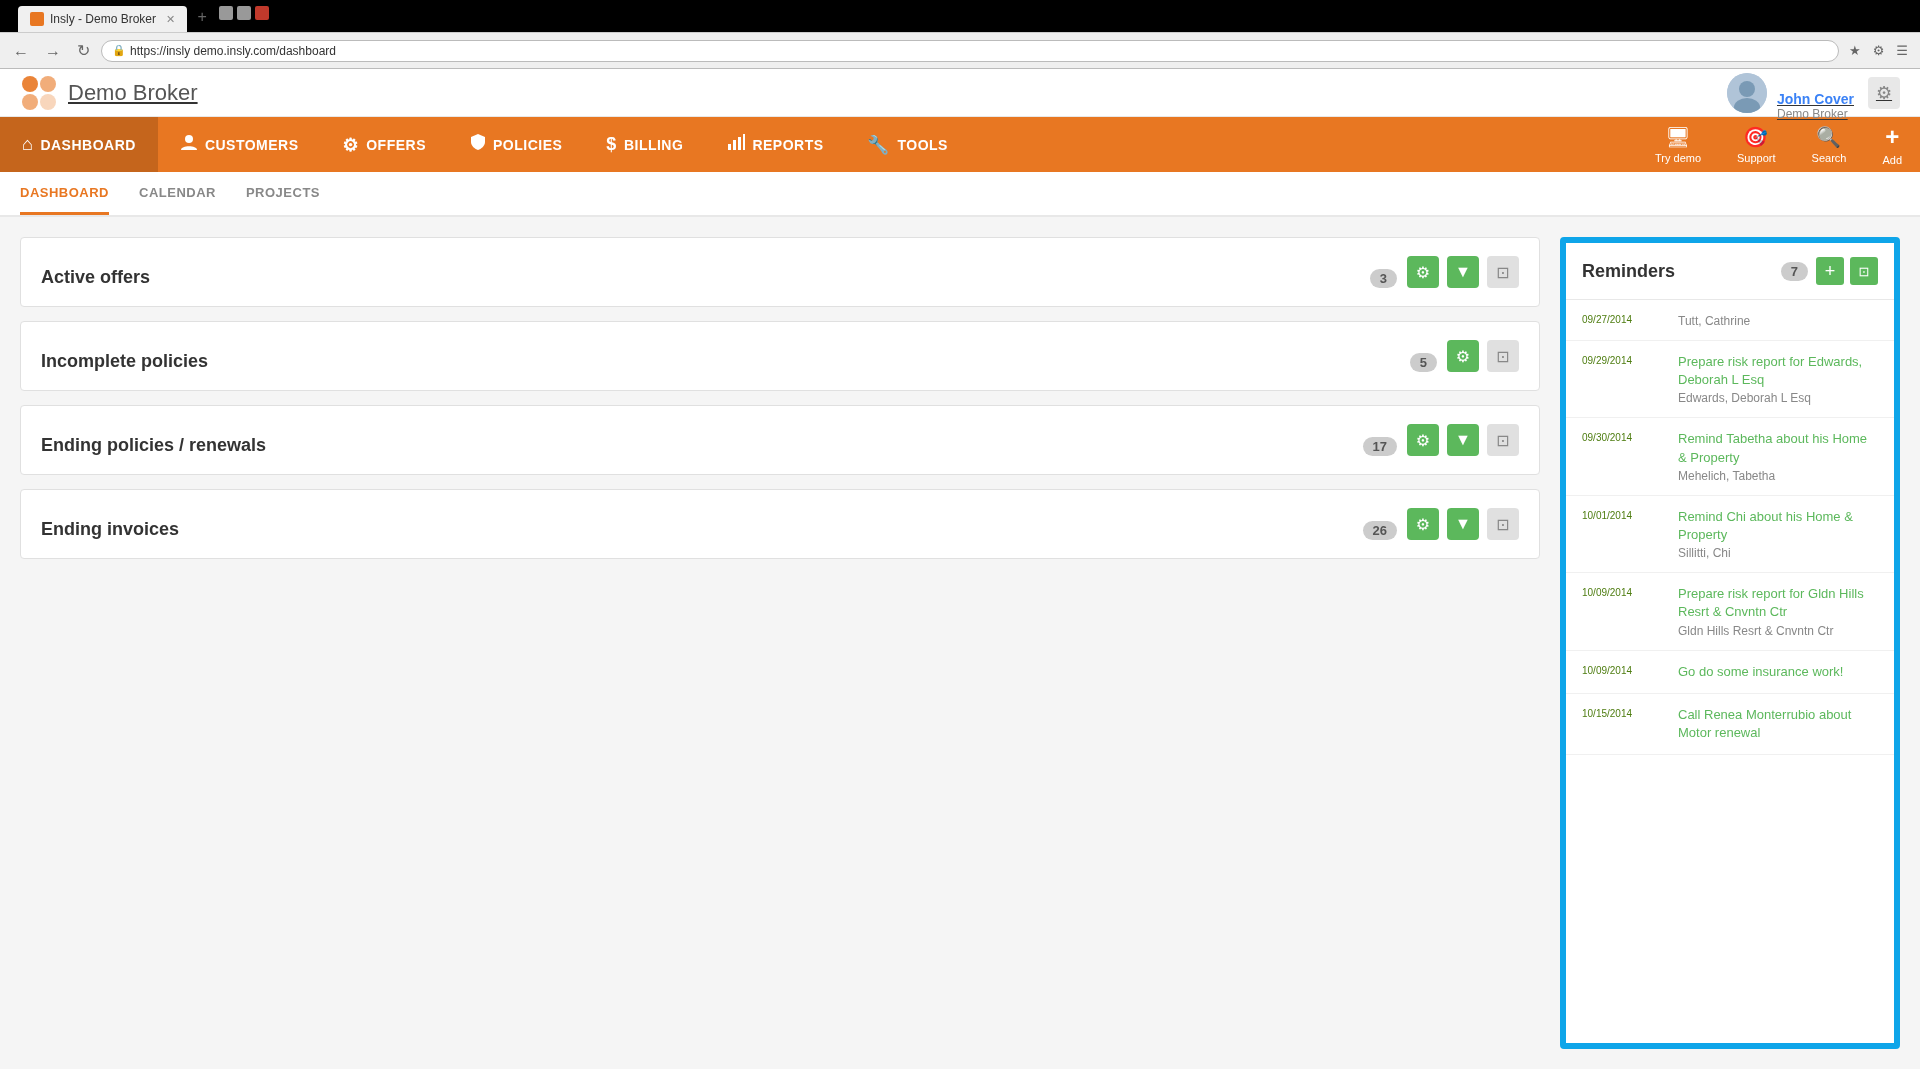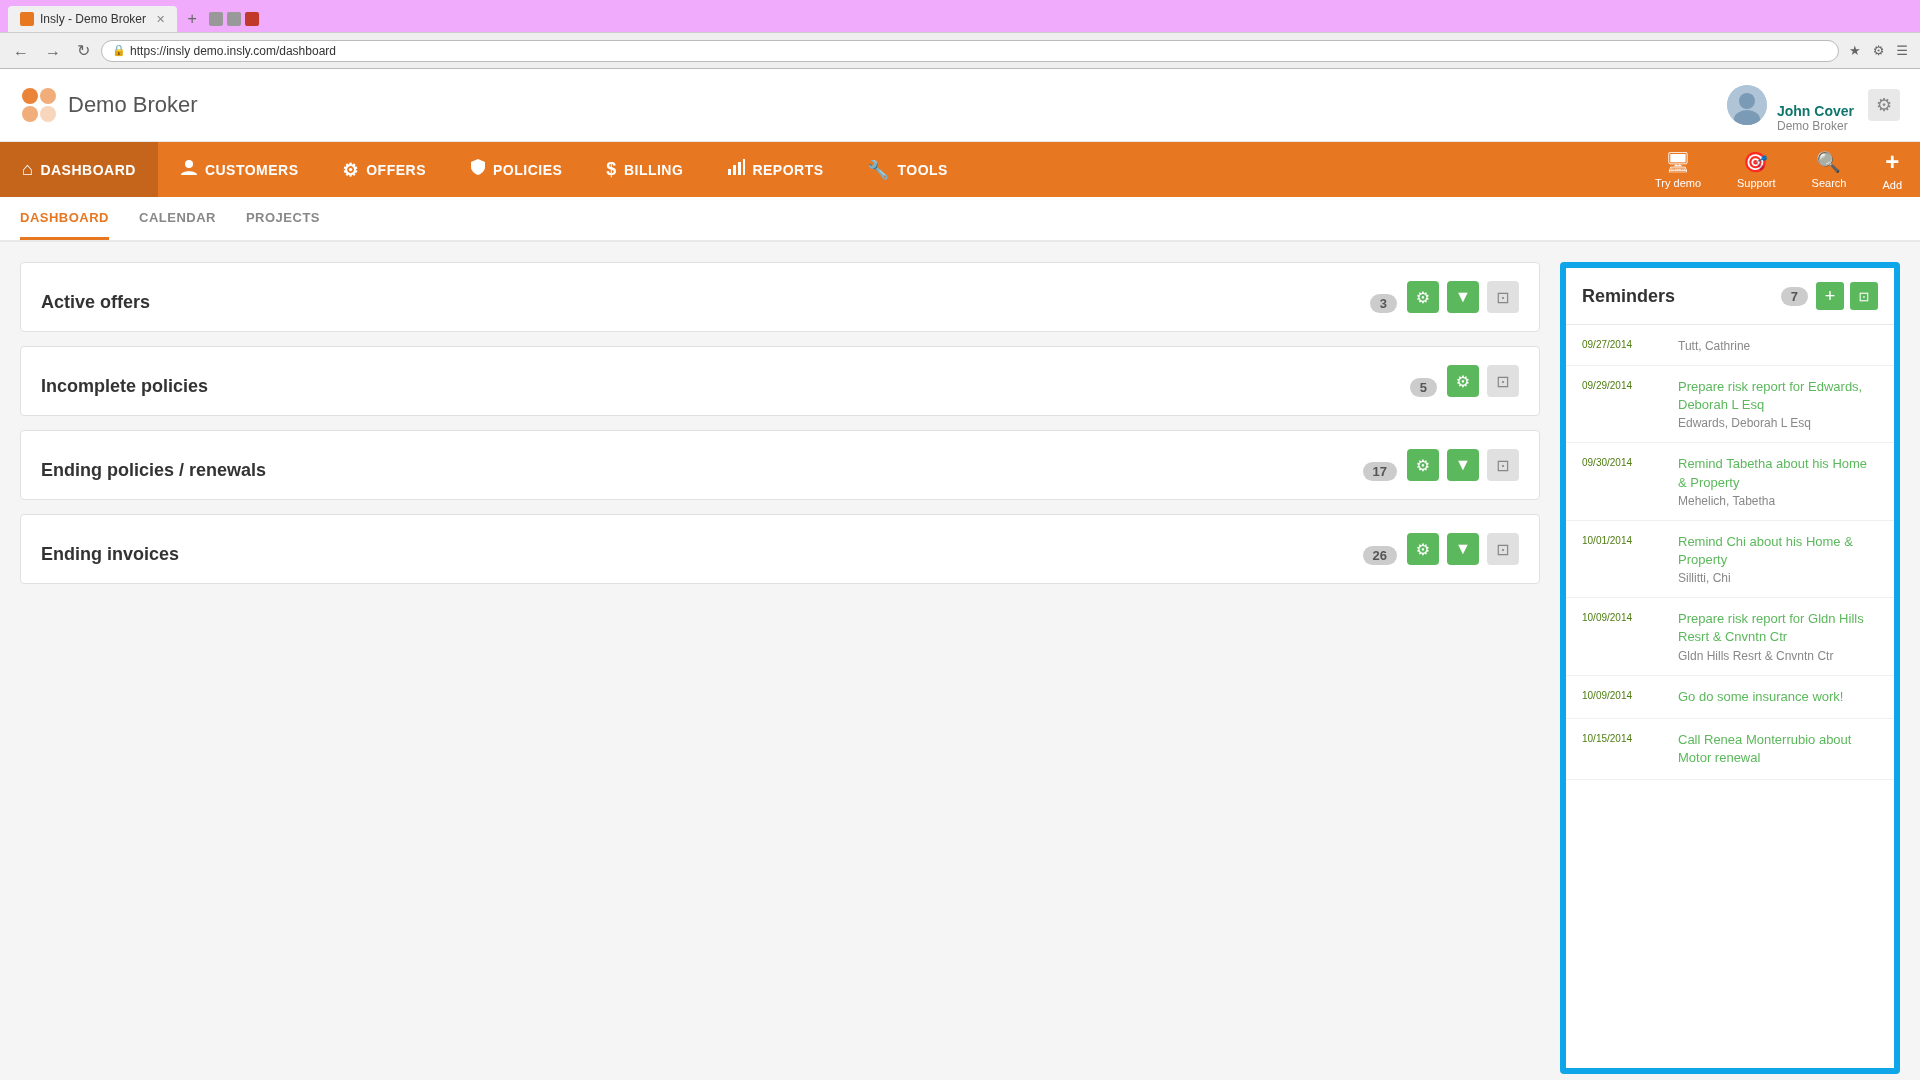--- a/index.html
+++ b/index.html
@@ -1,45 +1,45 @@
 <!DOCTYPE html>
 <html><head>
   <meta charset="utf-8">
   <style>
     * { margin: 0; padding: 0; box-sizing: border-box; }
     body { font-family: Arial, sans-serif; font-size: 14px; background: #f5f5f5; color: #333; }
 
     
     .browser-chrome { background: #ddd; border-bottom: 1px solid #bbb; }
-    .browser-tab-bar { display: flex; align-items: center; background: #f0abfc; padding: 6px 6px 0 8px; height: 32px; }
+    .browser-tab-bar { display: flex; background: #000000; padding: 6px 6px 0 18px; height: 32px; }
     .browser-tab { display: flex; align-items: center; background: #f0f0f0; border-radius: 4px 4px 0 0; padding: 4px 12px; font-size: 12px; color: #333; height: 26px; gap: 6px; }
     .browser-tab .favicon { width: 14px; height: 14px; background: #e87722; border-radius: 2px; display: inline-block; }
     .browser-tab .close-tab { color: #888; font-size: 11px; cursor: pointer; margin-left: 4px; }
     .browser-tab-add { width: 22px; height: 22px; background: transparent; border: none; color: #666; font-size: 16px; cursor: pointer; margin-left: 4px; display: flex; align-items: center; justify-content: center; }
     .browser-nav-bar { display: flex; align-items: center; background: #efefef; padding: 4px 8px; gap: 6px; height: 36px; border-top: 1px solid #ccc; }
     .nav-btn { background: none; border: none; color: #666; font-size: 16px; cursor: pointer; padding: 2px 5px; border-radius: 3px; }
     .address-bar { flex: 1; background: white; border: 1px solid #bbb; border-radius: 12px; padding: 3px 10px; font-size: 12px; color: #333; display: flex; align-items: center; gap: 4px; }
     .address-bar .lock-icon { color: #5a8a5a; font-size: 11px; }
     .browser-controls-right { display: flex; gap: 4px; align-items: center; }
     .browser-ctrl-btn { background: none; border: none; color: #666; font-size: 13px; cursor: pointer; padding: 2px 4px; }
 
     
     .app { background: white; min-height: calc(1080px - 68px); }
 
     
-    .app-header { display: flex; align-items: center; justify-content: space-between; background: white; padding: 0 20px; height: 73px; border-bottom: 1px solid #e8e8e8; }
+    .app-header { display: flex; align-items: center; justify-content: space-between; background: white; padding: 0 20px; height: 48px; border-bottom: 1px solid #e8e8e8; text-decoration: underline; }
     .app-logo { display: flex; align-items: center; gap: 10px; }
     .logo-icon { width: 38px; height: 38px; }
     .logo-text { font-size: 22px; color: #555; font-weight: 300; }
     .header-right { display: flex; align-items: center; gap: 14px; }
     .user-info { display: flex; align-items: center; gap: 10px; }
     .user-avatar { width: 40px; height: 40px; border-radius: 50%; background: #b0c4d8; display: flex; align-items: center; justify-content: center; overflow: hidden; }
     .user-avatar svg { width: 40px; height: 40px; }
     .user-text { display: flex; flex-direction: column; }
-    .user-name { font-size: 14px; font-weight: bold; color: #0f766e; margin-top: 26px; }
+    .user-name { font-size: 14px; font-weight: bold; color: #3b82f6; margin-top: 26px; }
     .user-role { font-size: 12px; color: #888; }
     .settings-icon { width: 32px; height: 32px; background: #e8e8e8; border-radius: 4px; display: flex; align-items: center; justify-content: center; cursor: pointer; color: #888; font-size: 18px; }
 
     
     .main-nav { background: #e87722; display: flex; align-items: center; height: 55px; }
     .nav-items { display: flex; align-items: center; flex: 1; }
     .nav-item { display: flex; align-items: center; gap: 7px; padding: 0 22px; height: 55px; color: white; font-size: 14px; font-weight: bold; cursor: pointer; text-decoration: none; letter-spacing: 0.5px; }
     .nav-item.active { background: rgba(0,0,0,0.15); }
     .nav-icon { font-size: 18px; }
     .nav-actions { display: flex; align-items: center; gap: 0; }

